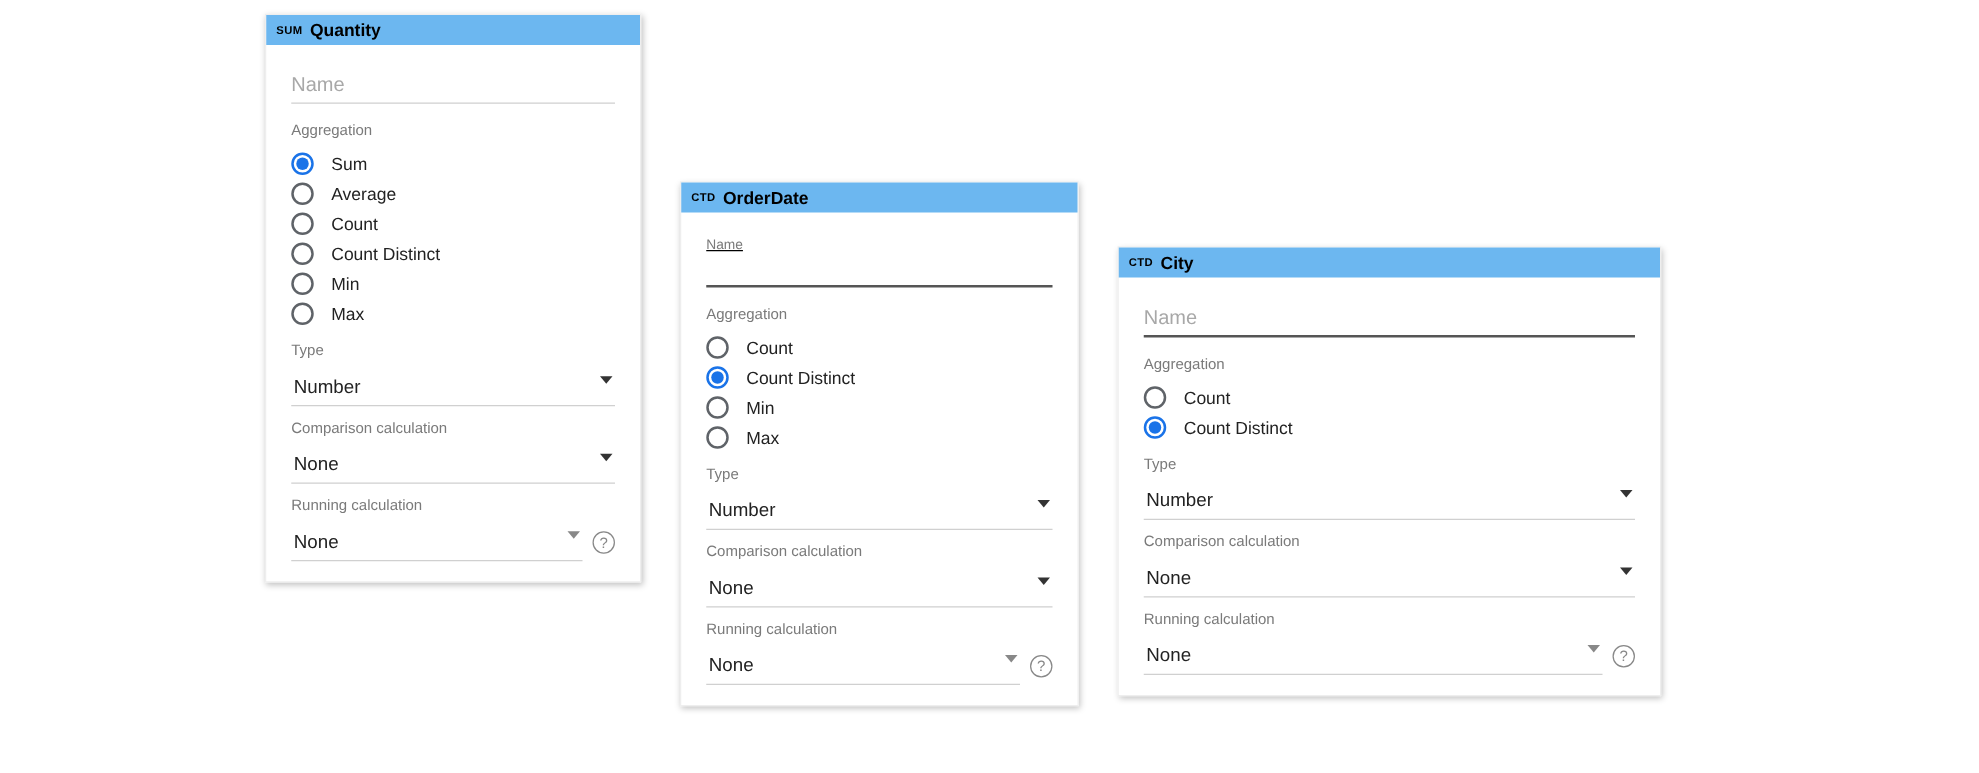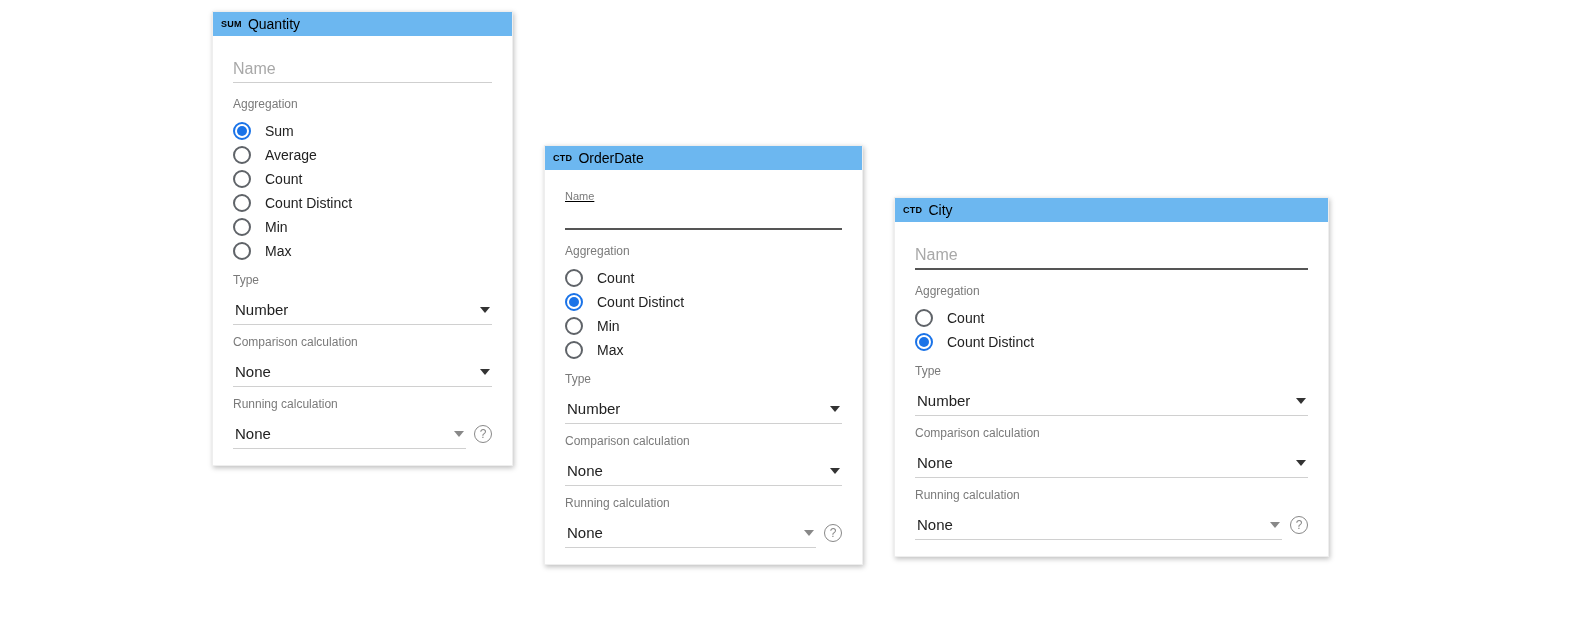--- a/index.html
+++ b/index.html
@@ -19,21 +19,21 @@
     .panel-badge {
       font-size: 9px;
       font-weight: 900;
       color: #000;
       margin-right: 6px;
       letter-spacing: 0.3px;
     }
     .panel-title {
       font-size: 14px;
       color: #000;
-      font-weight: 400;
+      font-weight: 700;
     }
     .panel-body { padding: 12px 20px 16px 20px; }
 
     .name-block { margin-bottom: 14px; margin-top: 8px; text-decoration: underline; }
     .name-label-small {
       font-size: 11px;
       color: #7a7a7a;
       display: block;
       margin-bottom: 0px;
     }
@@ -77,21 +77,20 @@
       width: 10px; height: 10px;
       background: #1a73e8;
       border-radius: 50%;
       display: none;
     }
     .radio-outer.selected .radio-inner { display: block; }
     .radio-label { font-size: 14px; color: #222; }
 
     .select-row {
       display: flex;
-      align-items: center;
       justify-content: space-between;
       border-bottom: 1px solid #d0d0d0;
       padding: 6px 2px 6px 2px;
       margin-bottom: 8px;
       cursor: pointer;
     }
     .select-value { font-size: 15px; color: #222; }
     .caret {
       width: 0; height: 0;
       border-left: 5px solid transparent;

